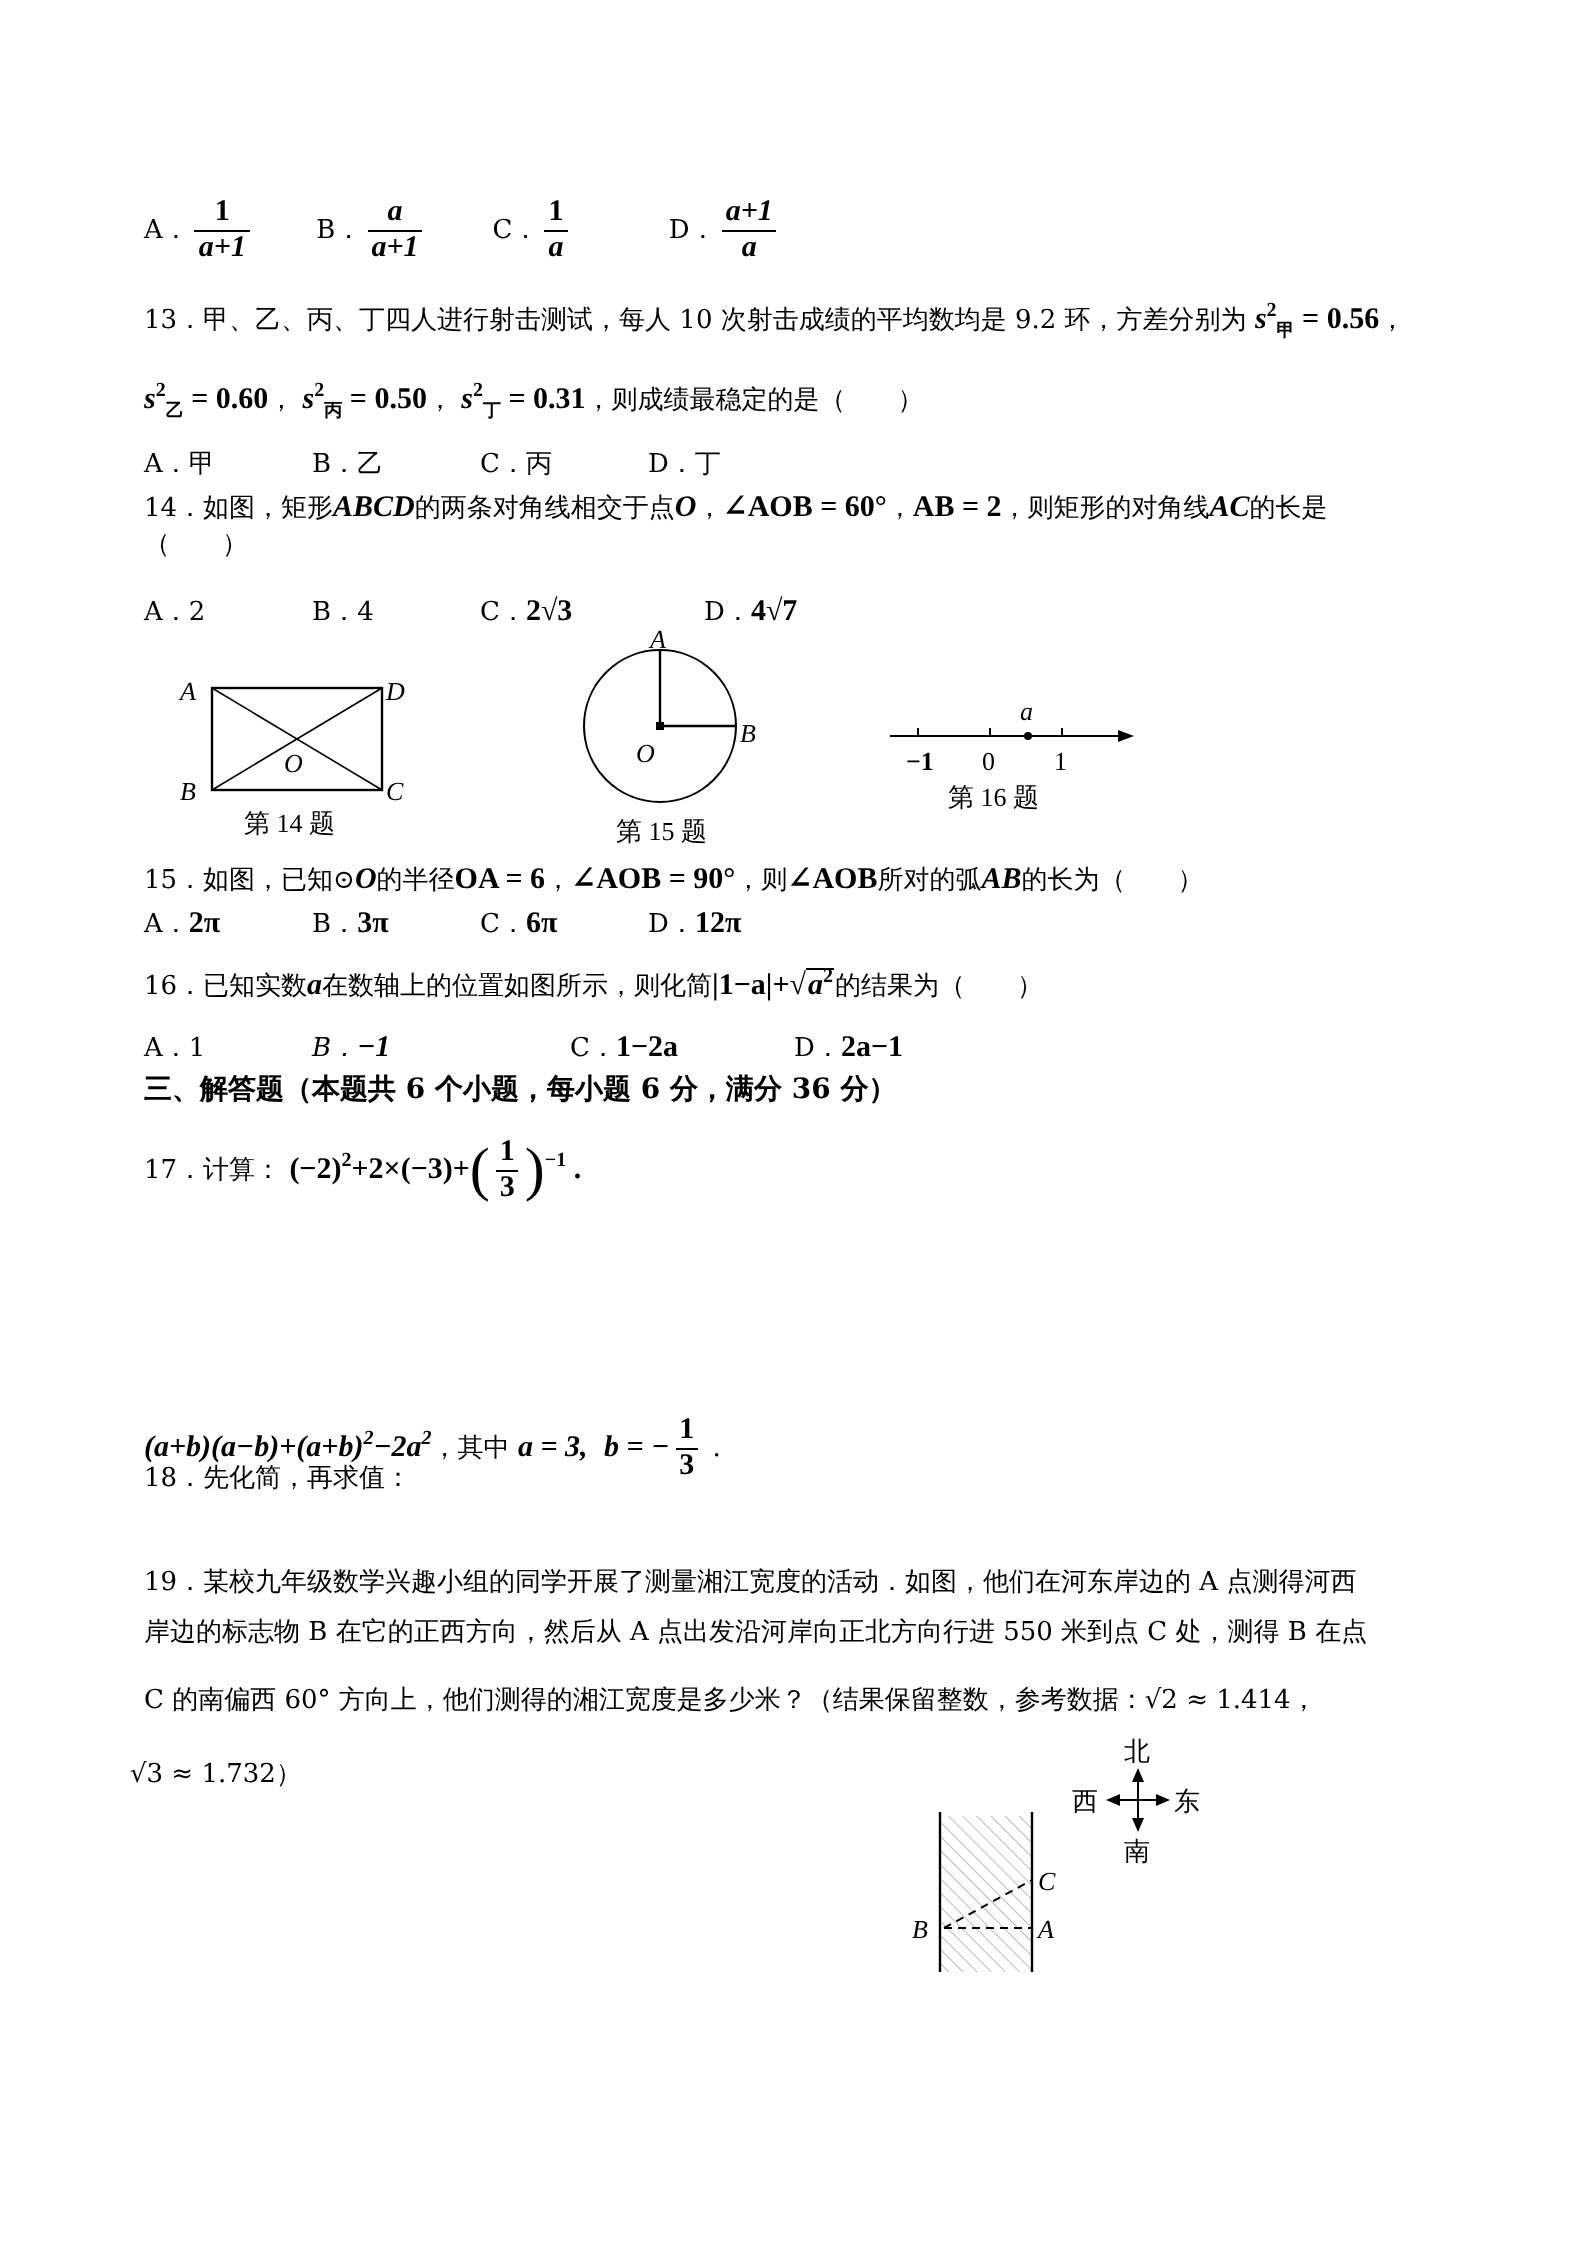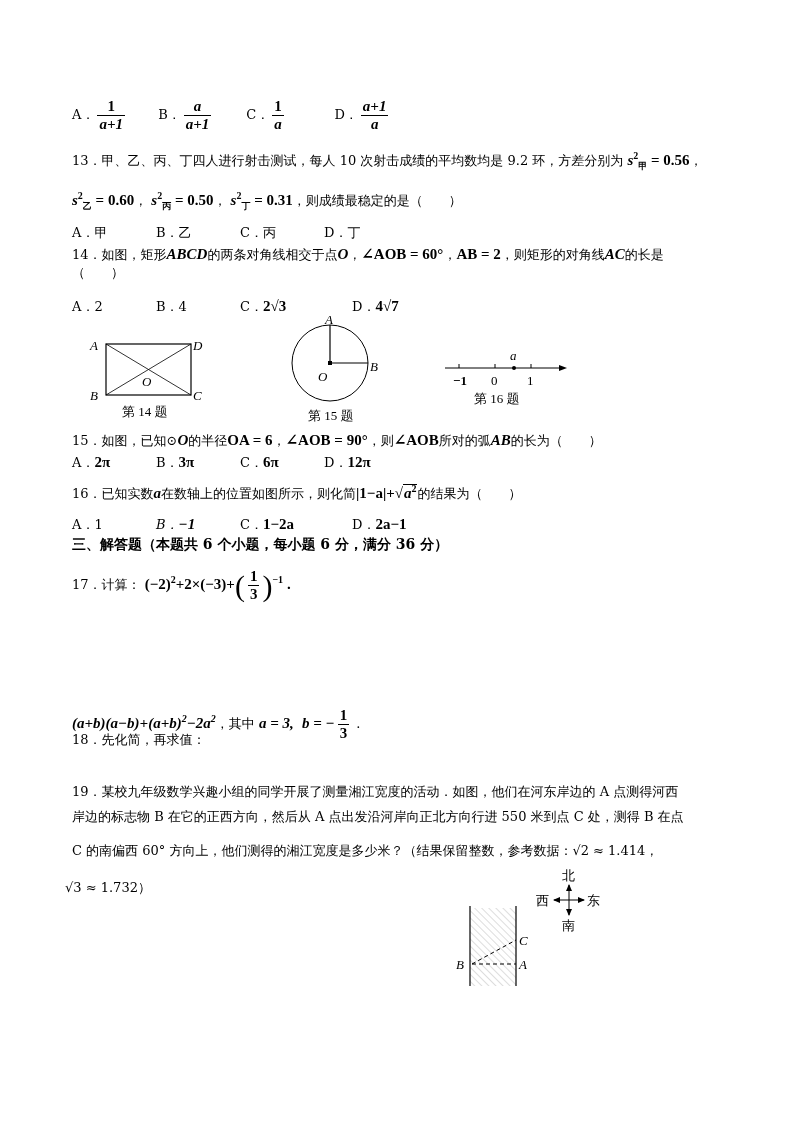--- a/index.html
+++ b/index.html
@@ -102,21 +102,21 @@
   <span>15．</span><span>如图，已知⊙</span><span class="m mi">O</span><span>的半径</span><span class="m">OA = 6</span><span>，</span><span class="m">∠AOB = 90°</span><span>，则</span><span class="m">∠AOB</span><span>所对的弧</span><span class="m mi">AB</span><span>的长为（　　）</span>
 </div>
 <div class="abs t" style="left:72px; top:453px;">
   <span class="opt" style="width:84px;"><span>A．</span><span class="m">2π</span></span><span class="opt" style="width:84px;"><span>B．</span><span class="m">3π</span></span><span class="opt" style="width:84px;"><span>C．</span><span class="m">6π</span></span><span class="opt"><span>D．</span><span class="m">12π</span></span>
 </div>
 
 <div class="abs t" style="left:72px; top:484px;">
   <span>16．</span><span>已知实数</span><span class="m mi">a</span><span>在数轴上的位置如图所示，则化简</span><span class="m">|1−a|+</span><span class="m sqrt">√<span class="rad"><span class="mi">a</span><span class="sup">2</span></span></span><span>的结果为（　　）</span>
 </div>
 <div class="abs t" style="left:72px; top:515px;">
-  <span class="opt" style="width:84px;"><span>A．</span><span>1</span></span><span class="opt" style="width:84px;font-style:italic;"><span>B．</span><span class="m">−1</span></span><span class="opt" style="width:112px;"><span>C．</span><span class="m">1−2a</span></span><span class="opt"><span>D．</span><span class="m">2a−1</span></span>
+  <span class="opt" style="width:84px;"><span>A．</span><span>1</span></span><span class="opt" style="width:84px;font-style:italic;"><span>B．</span><span class="m">−1</span></span><span class="opt" style="width:112px;margin-left:45px;"><span>C．</span><span class="m">1−2a</span></span><span class="opt"><span>D．</span><span class="m">2a−1</span></span>
 </div>
 
 <div class="abs heading" style="left:72px; top:536px;">三、解答题（本题共 6 个小题，每小题 6 分，满分 36 分）</div>
 
 <div class="abs t" style="left:72px; top:568px;">
   <span>17．</span><span>计算：</span>
   <span class="m"><span>(−2)</span><span class="sup">2</span><span>+2×(−3)+</span><span class="bigparen">(</span><span class="frac"><span class="num">1</span><span>3</span></span><span class="bigparen">)</span><span class="sup">−1</span> <span>.</span></span>
 </div>
 
 <div class="abs t" style="left:72px; top:683px;margin-top:48px;">

